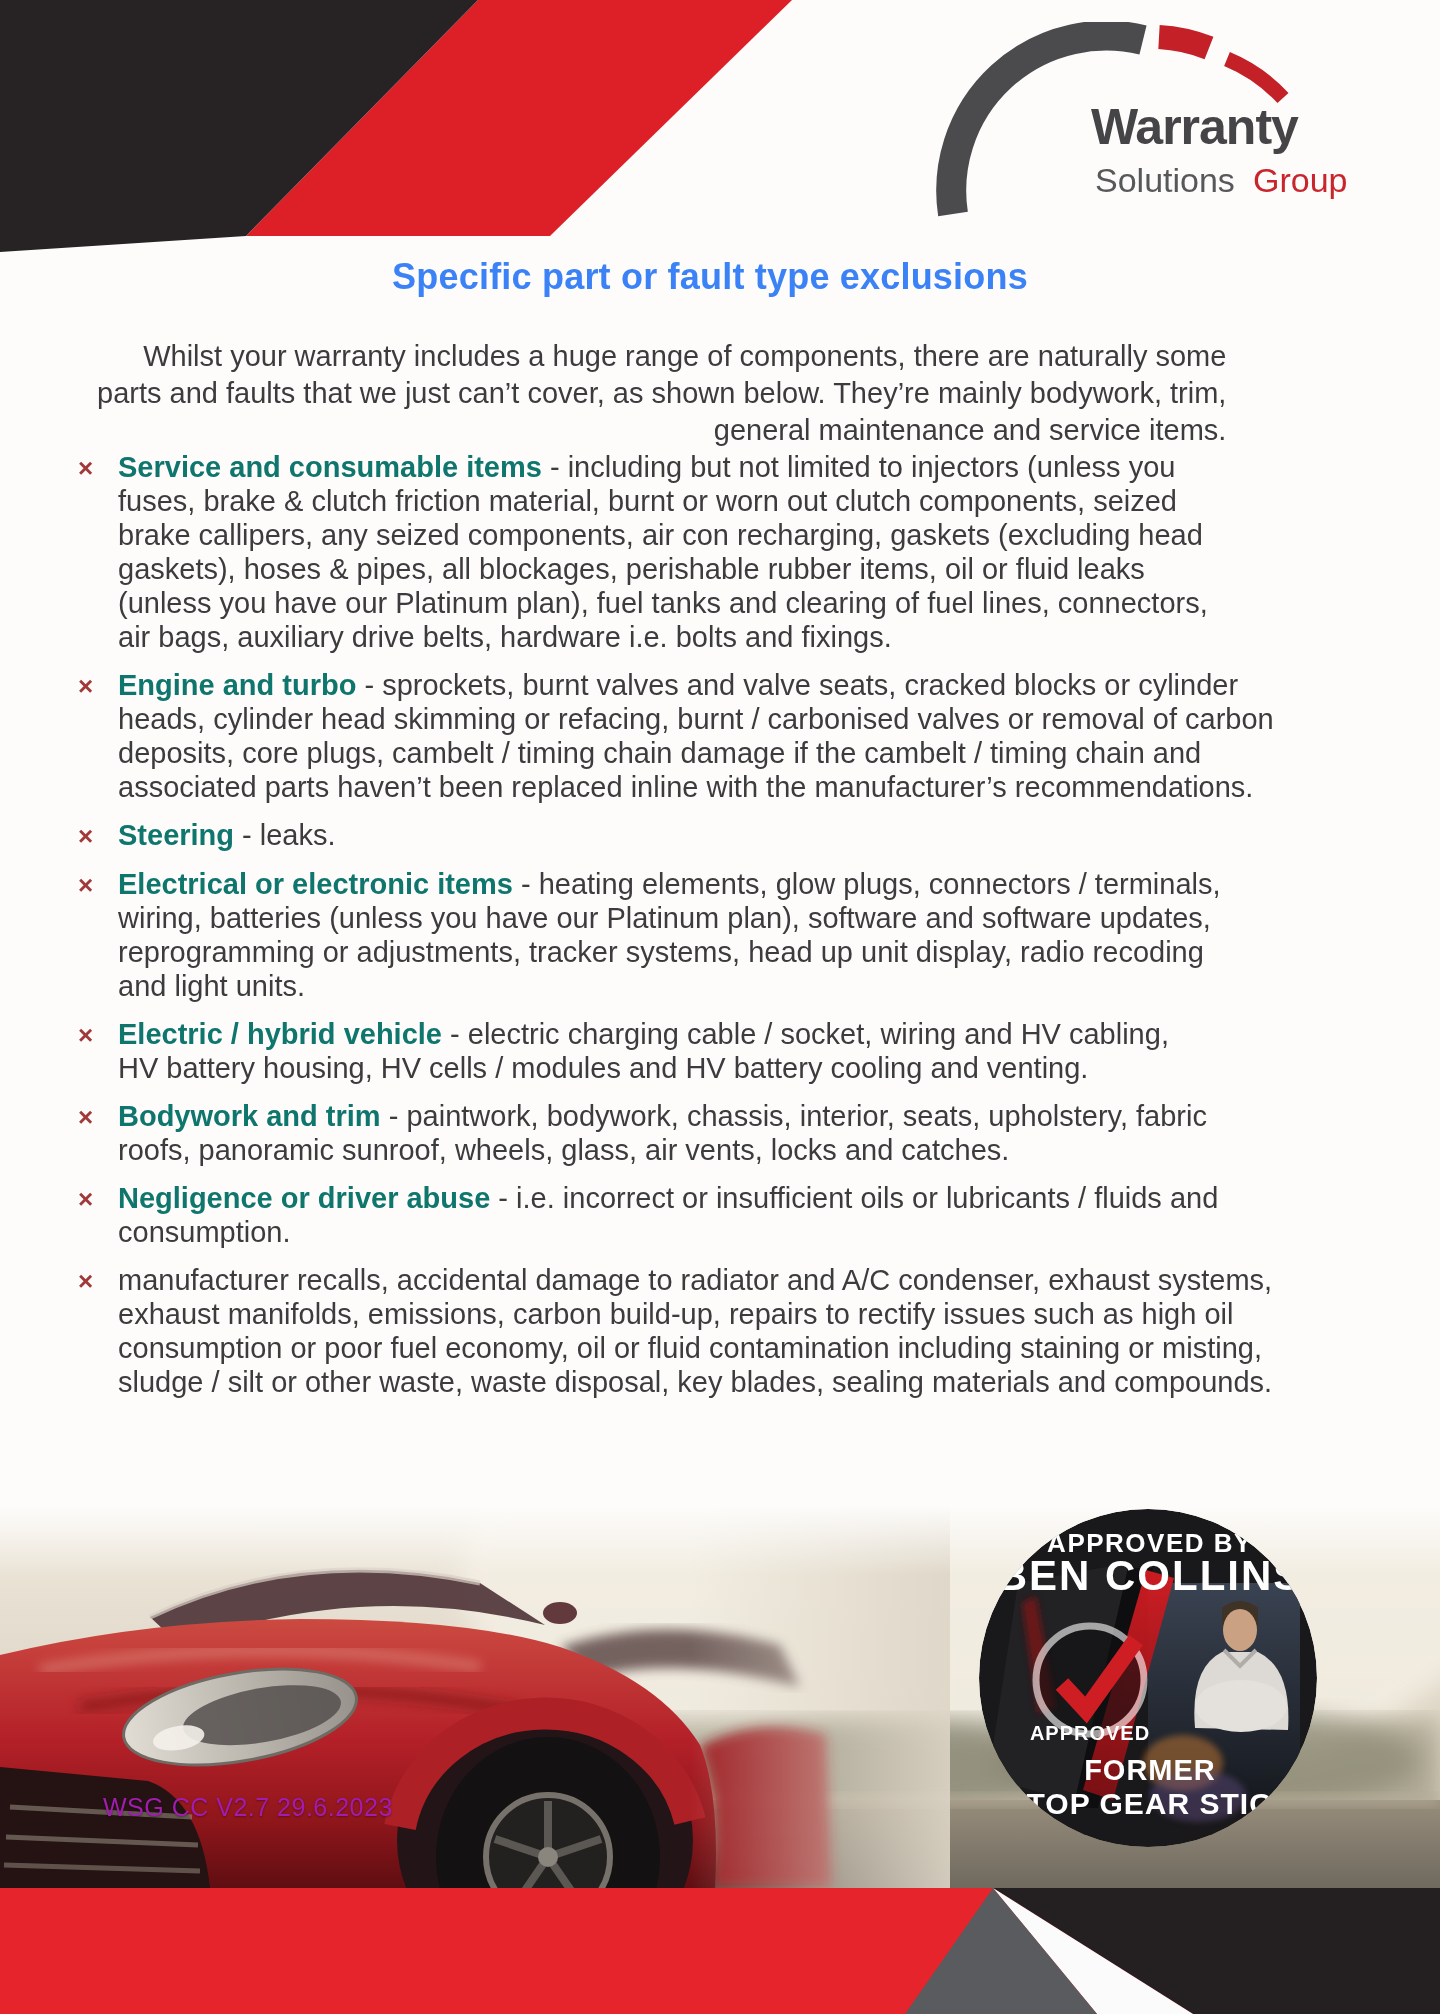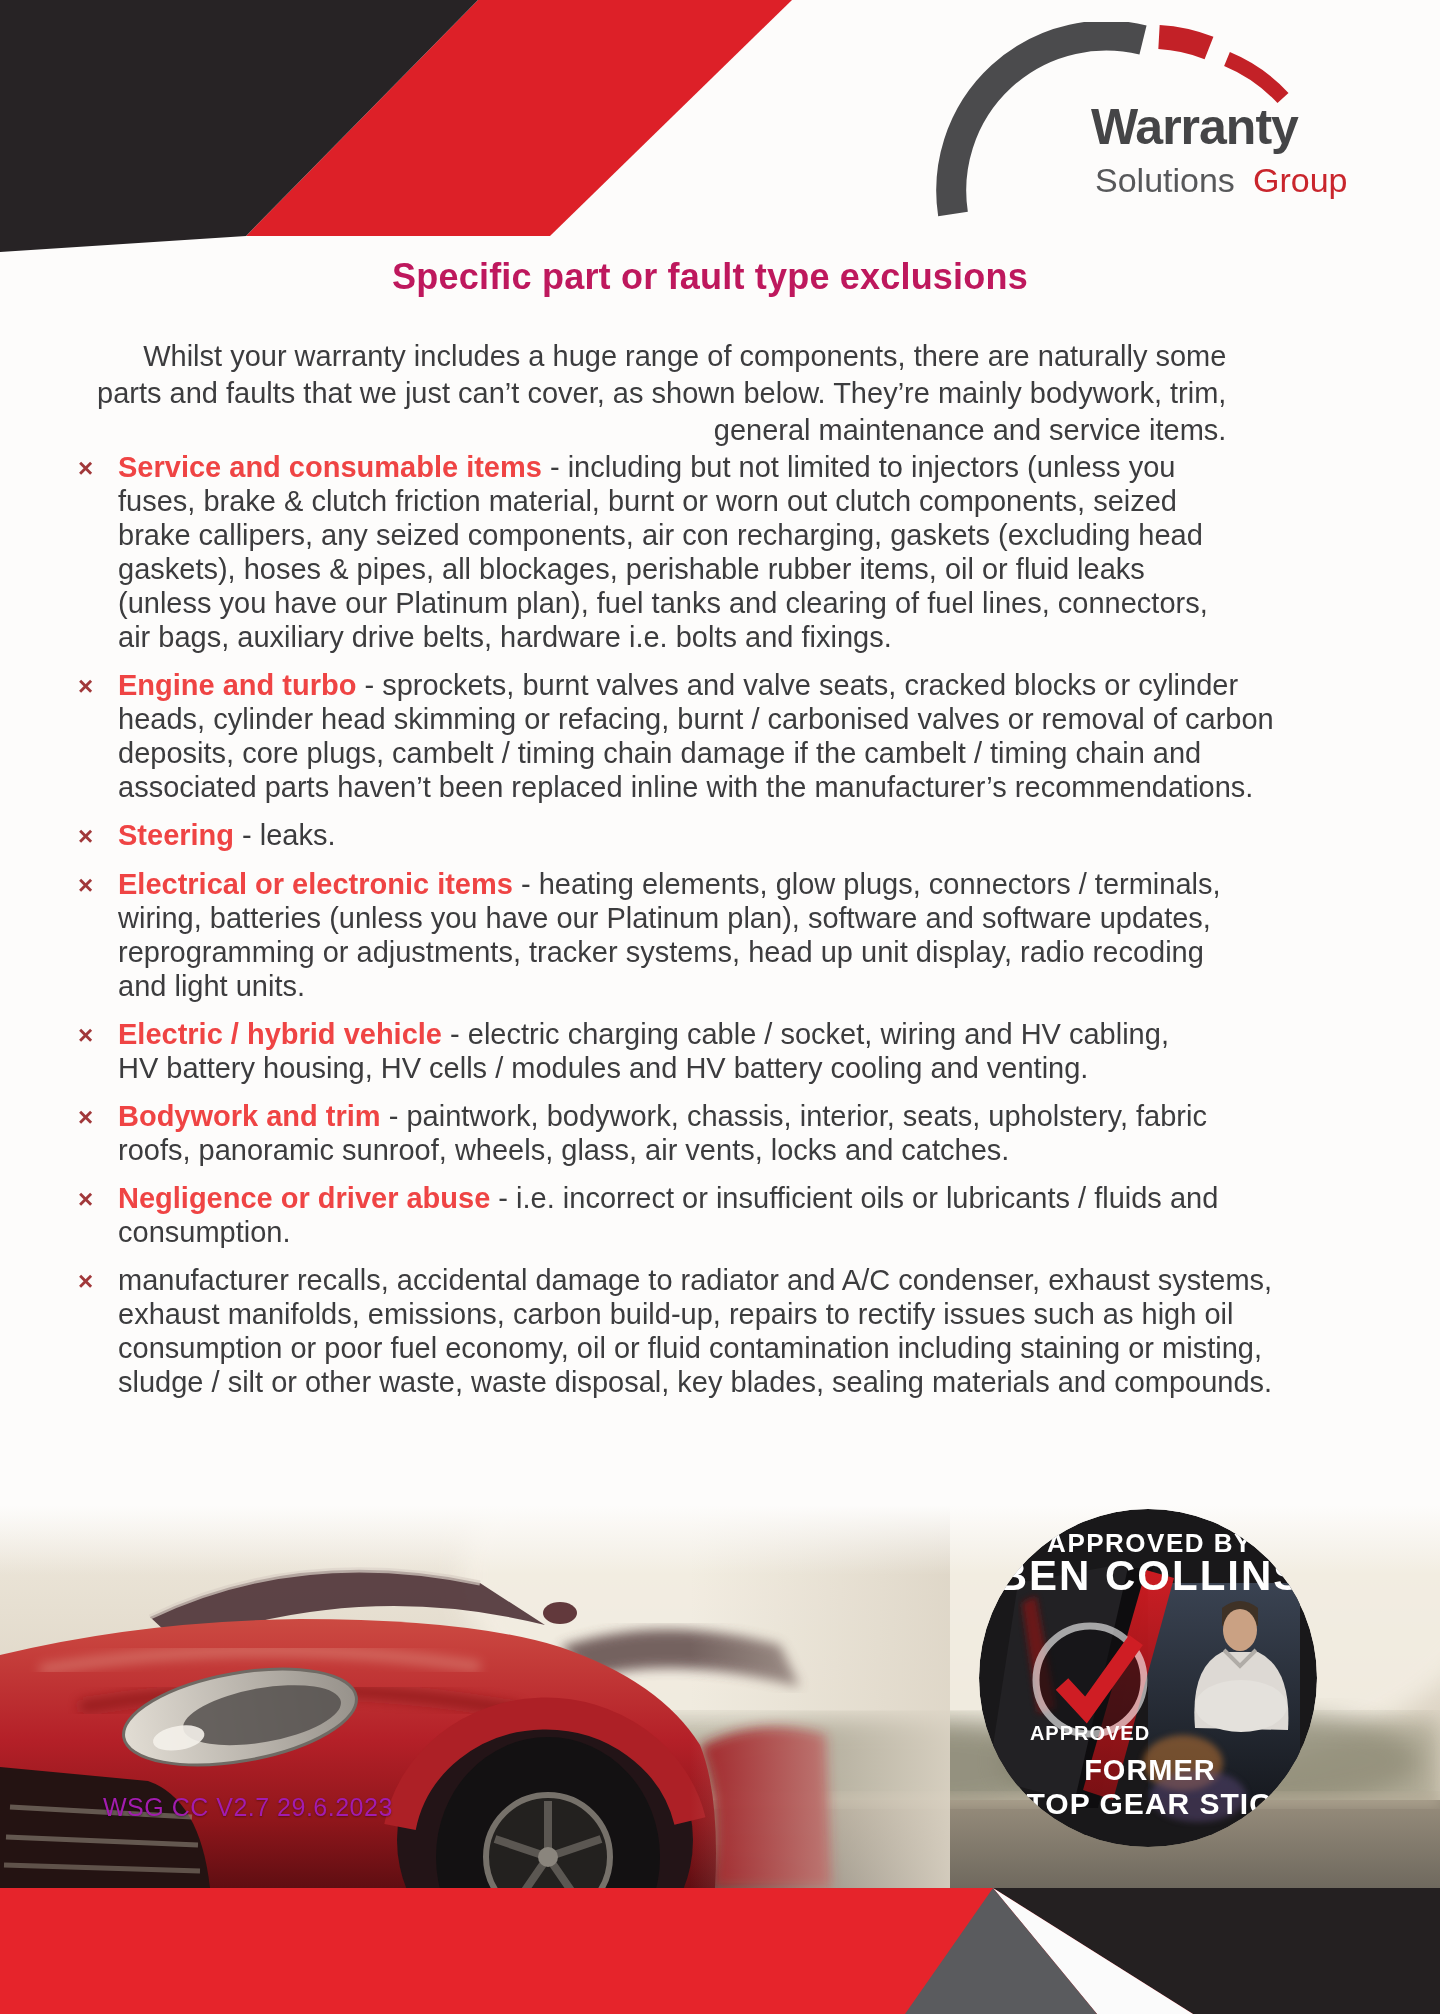--- a/index.html
+++ b/index.html
@@ -13,35 +13,35 @@
   svg text{font-family:"Liberation Sans","DejaVu Sans",sans-serif;}
   .abs{position:absolute;}
 
   
   #top-decor{left:0;top:0;z-index:2;}
   #logo{left:935px;top:22px;z-index:2;}
 
   
   #page-title{
     left:0;top:256px;width:1420px;text-align:center;
-    font-size:36px;font-weight:bold;color:#be185d;letter-spacing:.2px;z-index:1;
+    font-size:36px;font-weight:bold;color:#3b82f6;letter-spacing:.2px;z-index:1;
   }
   #intro{left:97px;top:338px;z-index:1;}
   #intro .tline{line-height:37px;font-size:29px;white-space:pre;text-align:right;}
 
   
   #exclusions{left:78px;top:450px;width:1320px;z-index:1;}
   .excl-item{display:flex;margin-bottom:14px;}
   .excl-mark{
     flex:0 0 40px;font-size:26px;font-weight:bold;color:#a1383a;
     line-height:34px;padding-top:1px;
   }
   .excl-body{flex:1;}
   .tline{line-height:34px;font-size:29px;white-space:pre;}
-  .excl-body strong{color:#ef4444;}
+  .excl-body strong{color:#0f766e;}
 
   
   #hero{left:0;top:1505px;width:1440px;height:383px;z-index:1;}
   #hero-fade{
     left:0;top:1505px;width:1440px;height:70px;z-index:1;
     background:linear-gradient(#fdfcfb, rgba(253,252,251,0));
   }
   #version-label{
     left:103px;top:1793px;z-index:2;font-size:25px;color:#a21caf;
     text-shadow:0 1px 2px rgba(0,0,0,.35);letter-spacing:.5px;

